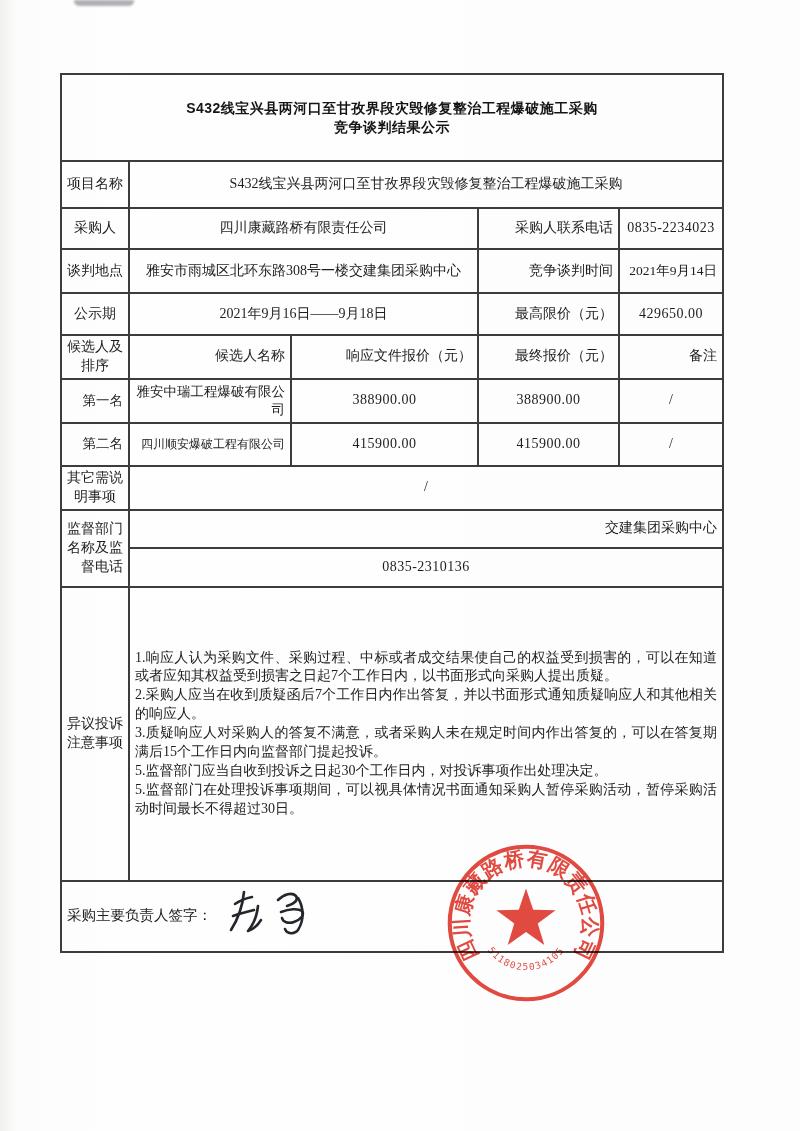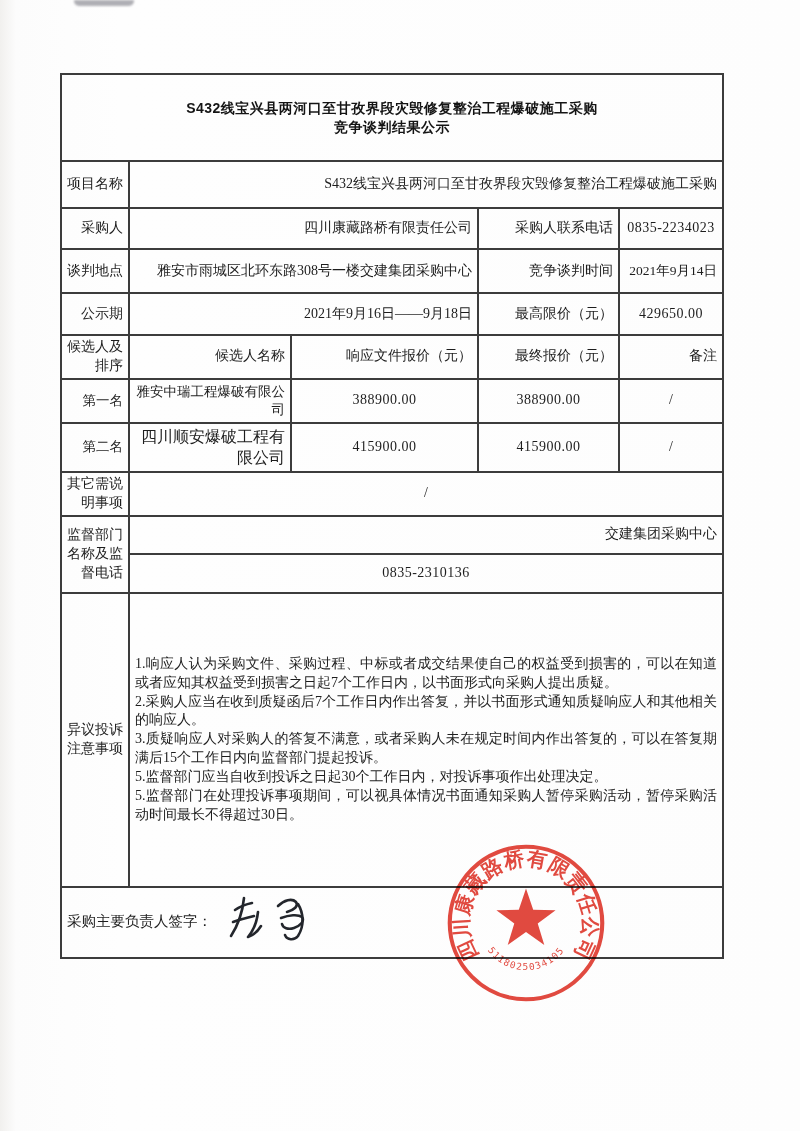--- a/index.html
+++ b/index.html
@@ -31,21 +31,21 @@
     overflow:hidden;
     vertical-align:middle;
     word-break:break-all;
   }
   .title-cell{
     text-align:center;
     font-family:"Liberation Sans","DejaVu Sans",sans-serif;
     font-weight:700;font-size:20px;line-height:1.5;
     letter-spacing:.5px;color:#141414;
   }
-  .lab{ text-align:right;margin-left:43px; }
+  .lab{ text-align:center;margin-left:43px; }
   .ctr{ text-align:right; }
   .num{ text-align:center; font-size:13.5px; letter-spacing:.5px; }
   .slash{ text-align:center; font-size:15px; }
   .notice-cell{
     padding:6px 9px;
     font-size:14px;line-height:1.62;
     vertical-align:middle;
     font-family:Liberation Serif, serif;
   }
   .notice-cell div{ text-align:justify; }
@@ -130,21 +130,21 @@
     <tr style="height:44px">
       <td class="ctr" style="font-size:13.5px">第一名</td>
       <td class="ctr" style="font-size:13.5px">雅安中瑞工程爆破有限公司</td>
       <td class="num">388900.00</td>
       <td class="num">388900.00</td>
       <td class="slash">/</td>
     </tr>
 
     <tr style="height:43px">
       <td class="ctr" style="font-size:13.5px">第二名</td>
-      <td class="ctr" style="font-size:16px">四川顺安爆破工程有限公司</td>
+      <td class="ctr" style="font-size:12px">四川顺安爆破工程有限公司</td>
       <td class="num">415900.00</td>
       <td class="num">415900.00</td>
       <td class="slash">/</td>
     </tr>
 
     <tr style="height:42px">
       <td class="lab">其它需说明事项</td>
       <td colspan="4" class="slash">/</td>
     </tr>
 

